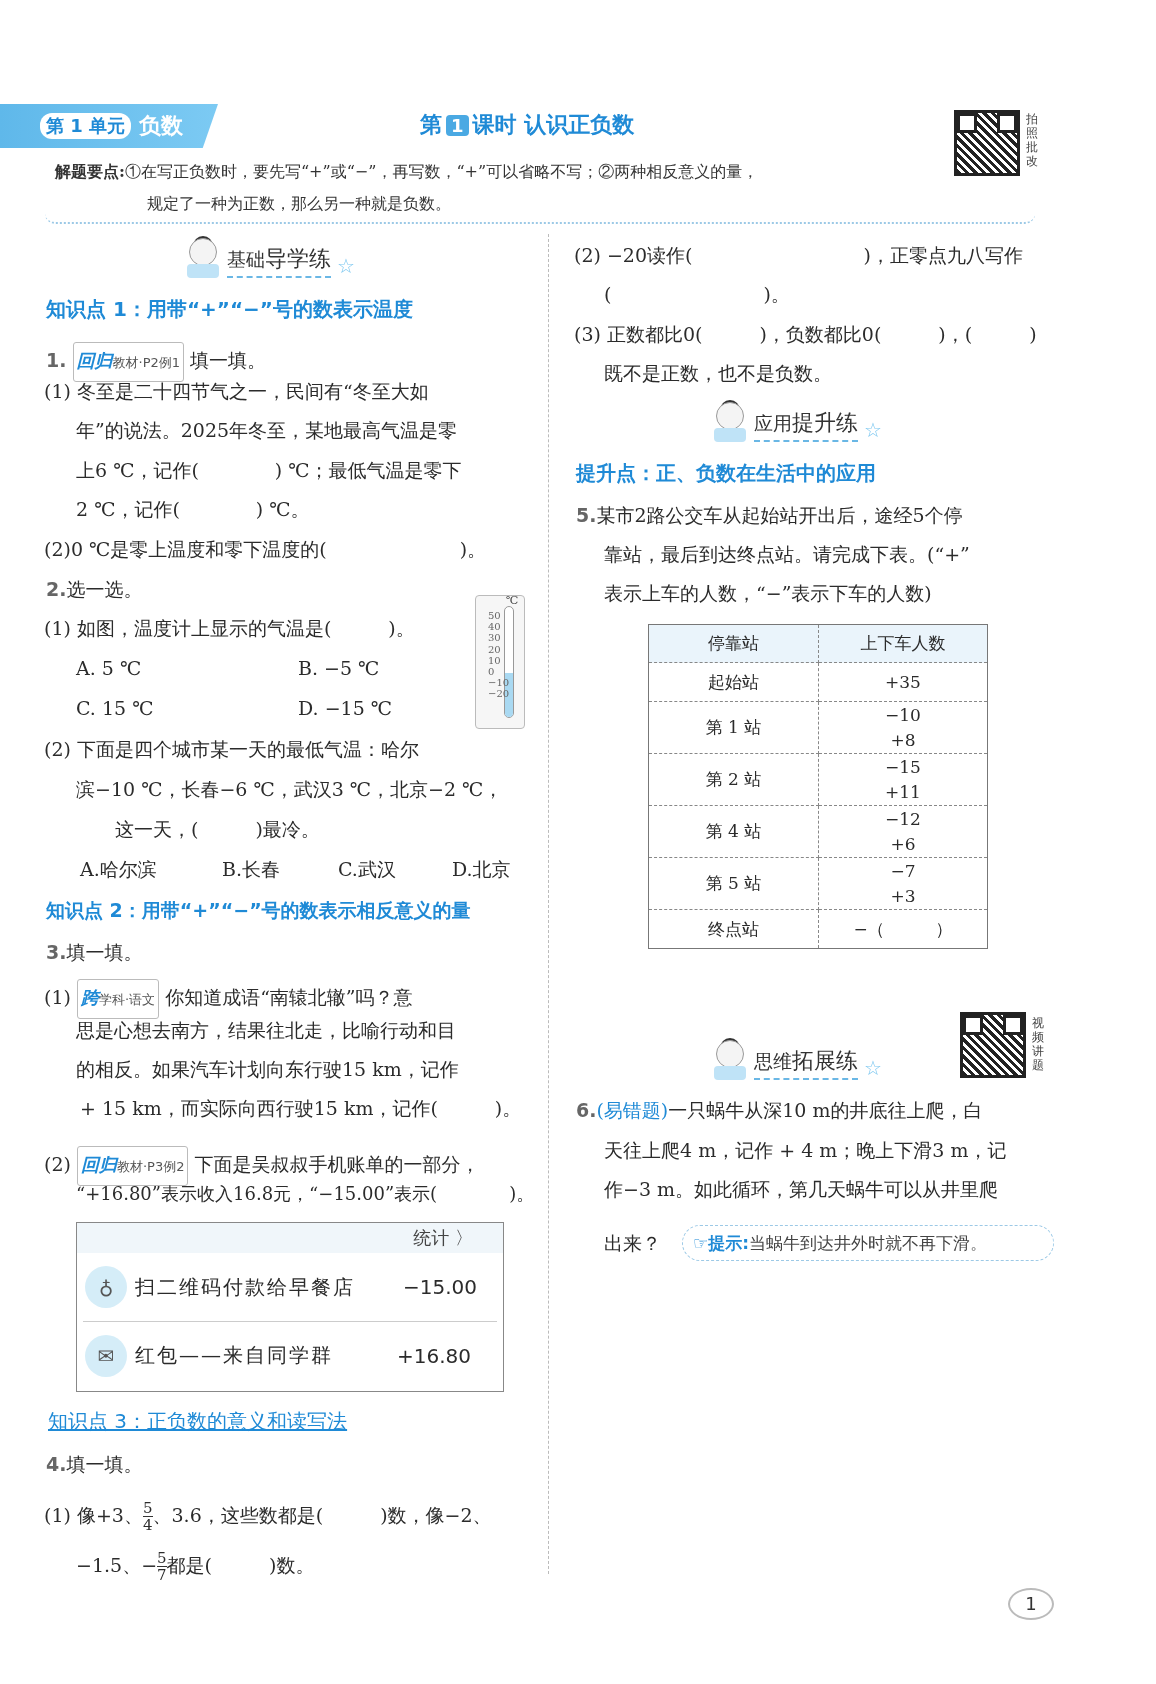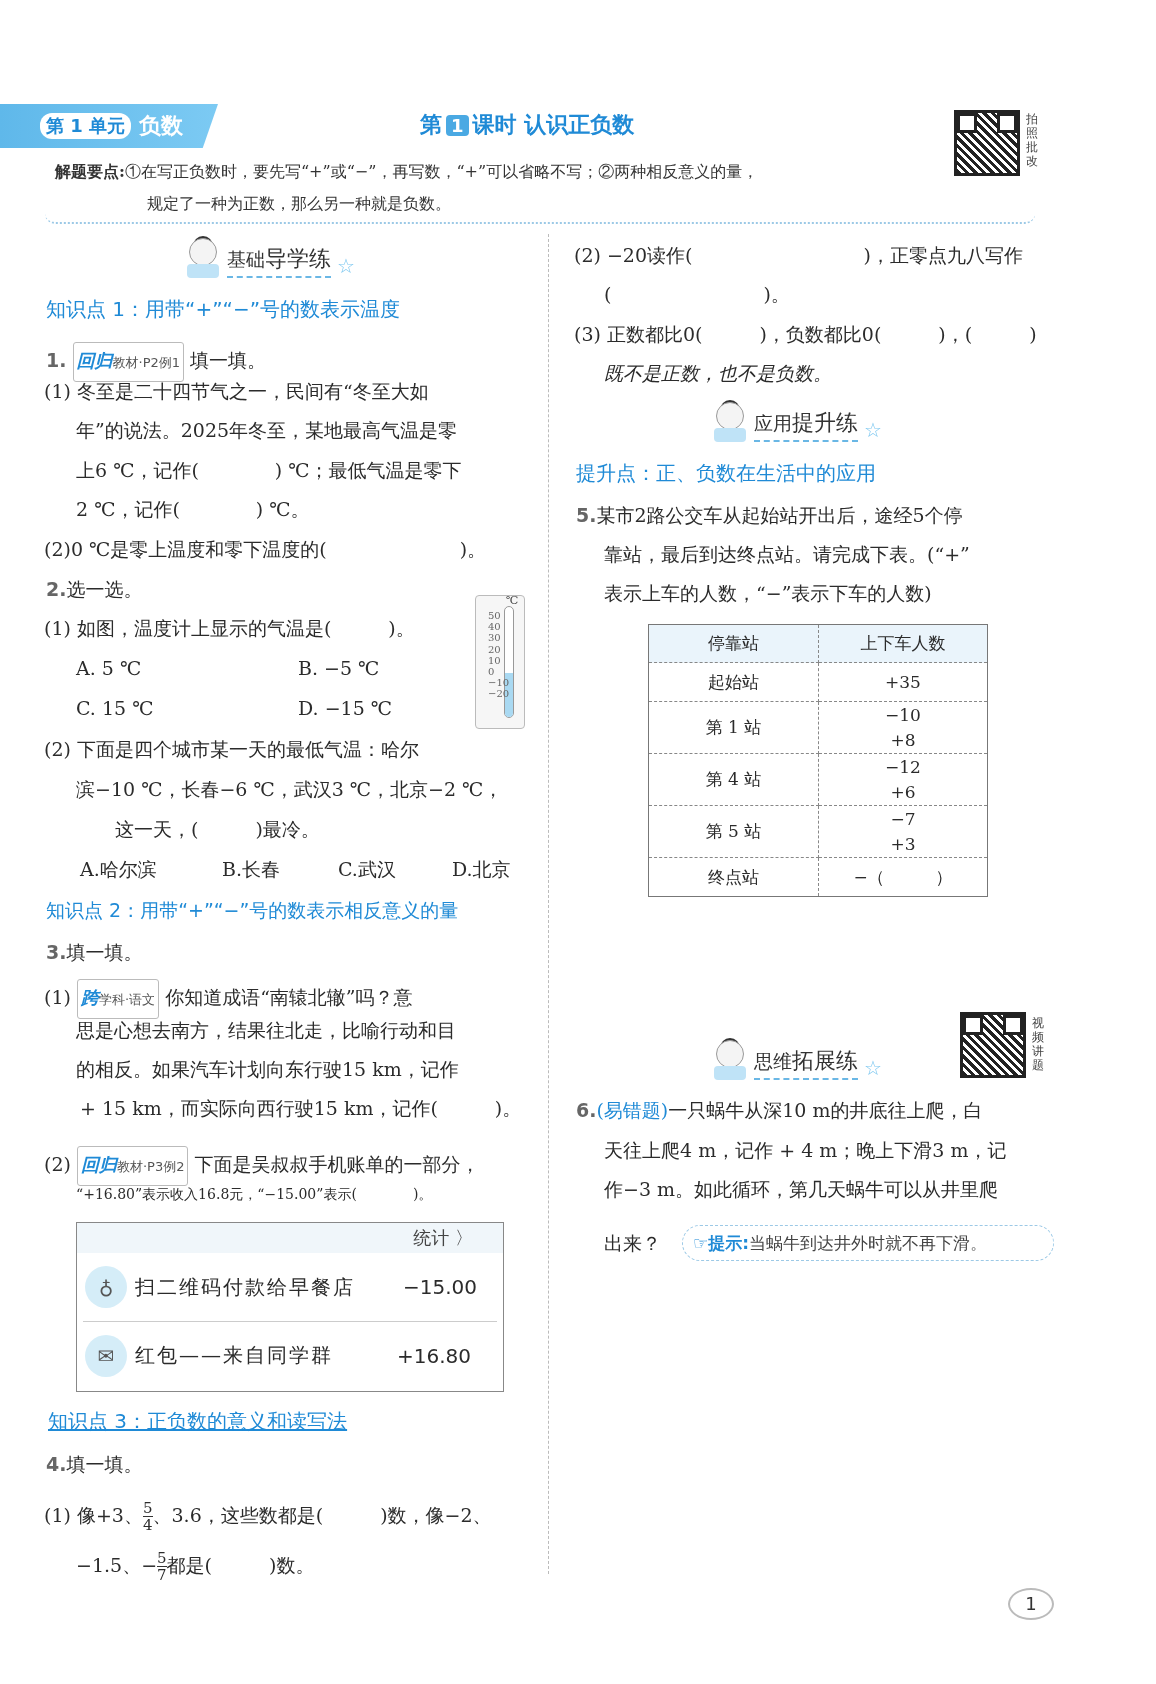--- a/index.html
+++ b/index.html
@@ -37,21 +37,21 @@
   
   .sec-head { position: absolute; display: flex; align-items: flex-end; gap: 6px; }
   .mascot { width: 36px; height: 40px; position: relative; }
   .mascot .head { position: absolute; left: 4px; top: 0; width: 28px; height: 28px; border-radius: 50%; background: #f4f4f4; border: 1px solid #999; }
   .mascot .hair { position: absolute; left: 8px; top: -2px; width: 20px; height: 10px; border-radius: 10px 10px 0 0; background: #333; }
   .mascot .body { position: absolute; left: 2px; top: 26px; width: 32px; height: 14px; background: #bfe3f7; border-radius: 4px; }
   .sec-title { font-family: "DejaVu Sans", sans-serif; font-size: 22px; color: #333; border-bottom: 2px dashed #6ab7e5; padding-bottom: 2px; }
   .sec-title .small { font-size: 19px; }
   .star { color: #7cc7f0; font-size: 20px; }
 
-  .kp { position: absolute; font-family: "DejaVu Sans", sans-serif; color: #1f8ad6; font-size: 20px; font-weight: normal; white-space: nowrap; }
+  .kp { position: absolute; font-family: "DejaVu Sans", sans-serif; color: #1f8ad6; font-size: 20px; font-weight: bold; white-space: nowrap; }
   .line { position: absolute; font-size: 19px; line-height: 24px; white-space: nowrap; color: #2b2b2b; }
   .qnum { font-family: "DejaVu Sans", sans-serif; font-weight: bold; color: #666; }
   .tag { display: inline-block; font-family: "DejaVu Sans", sans-serif; font-size: 13px; border: 1px solid #bbb; border-radius: 3px; padding: 6px 3px; color: #555; vertical-align: middle; }
   .tag .big { color: #1f8ad6; font-style: italic; font-weight: bold; font-size: 18px; }
 
   
   #thermo { left: 475px; top: 595px; width: 50px; height: 134px; border: 1px solid #bbb; border-radius: 4px; background: #f6f6f6; }
   #thermo .tube { position: absolute; left: 28px; top: 10px; width: 10px; height: 112px; border: 1px solid #999; border-radius: 5px; background: #fff; }
   #thermo .fill { position: absolute; left: 0; bottom: 0; width: 100%; height: 40%; background: #a9d9f2; border-radius: 0 0 5px 5px; }
   #thermo .ticks { position: absolute; left: 12px; top: 14px; font-size: 10px; line-height: 11.2px; color: #666; text-align: left; width: 24px; }
@@ -176,21 +176,21 @@
   <span>你知道成语“南辕北辙”吗？意</span>
 </div>
 <div class="line" style="left:76px; top:1018px;">思是心想去南方，结果往北走，比喻行动和目</div>
 <div class="line" style="left:76px; top:1057px;">的相反。如果汽车计划向东行驶15 km，记作</div>
 <div class="line" style="left:80px; top:1096px;">+ 15 km，而实际向西行驶15 km，记作(　　　)。</div>
 <div class="line" style="left:44px; top:1146px;">
   <span>(2)</span>
   <span class="tag"><span class="big">回归</span><span>教材·P3例2</span></span>
   <span>下面是吴叔叔手机账单的一部分，</span>
 </div>
-<div class="line" style="left:76px; top:1182px; font-size:14px;">“+16.80”表示收入16.8元，“−15.00”表示(　　　　)。</div>
+<div class="line" style="left:76px; top:1182px; font-size:18px;">“+16.80”表示收入16.8元，“−15.00”表示(　　　　)。</div>
 
 <div id="bill" class="abs">
   <div class="header">统计 〉</div>
   <div class="row">
     <span class="ico">♁</span>
     <span class="desc">扫二维码付款给早餐店</span>
     <span class="amt">−15.00</span>
   </div>
   <div class="row">
     <span class="ico">✉</span>
@@ -206,21 +206,21 @@
 <div class="line" style="left:44px; top:1500px;">
   <span>(1) 像+3、</span><span class="frac"><span class="num">5</span><span>4</span></span><span>、3.6，这些数都是(　　　)数，像−2、</span>
 </div>
 <div class="line" style="left:76px; top:1550px;">
   <span>−1.5、−</span><span class="frac"><span class="num">5</span><span>7</span></span><span>都是(　　　)数。</span>
 </div>
 
 <div class="line" style="left:574px; top:243px;">(2) −20读作(　　　　　　　　　)，正零点九八写作</div>
 <div class="line" style="left:604px; top:282px;">(　　　　　　　　)。</div>
 <div class="line" style="left:574px; top:322px;">(3) 正数都比0(　　　)，负数都比0(　　　)，(　　　)</div>
-<div class="line" style="left:604px; top:361px;font-style:italic;">既不是正数，也不是负数。</div>
+<div class="line" style="left:604px; top:361px;">既不是正数，也不是负数。</div>
 
 <div class="sec-head" style="left:712px; top:402px;">
   <div class="mascot">
       <div class="hair"></div>
       <div class="head"></div>
       <div class="body"></div>
     </div>
   <div class="sec-title"><span class="small">应用</span><span>提升练</span></div>
   <span class="star">☆</span>
 </div>
@@ -243,20 +243,27 @@
         <td>+35</td>
       </tr>
   <tr>
         <td class="c1 two">第 1 站</td>
         <td class="two">
           <div>−10</div>
           <div>+8</div>
         </td>
       </tr>
   <tr>
+        <td class="c1 two">第 2 站</td>
+        <td class="two">
+          <div>−15</div>
+          <div>+11</div>
+        </td>
+      </tr>
+  <tr>
         <td class="c1 two">第 4 站</td>
         <td class="two">
           <div>−12</div>
           <div>+6</div>
         </td>
       </tr>
   <tr>
         <td class="c1 two">第 5 站</td>
         <td class="two">
           <div>−7</div>

